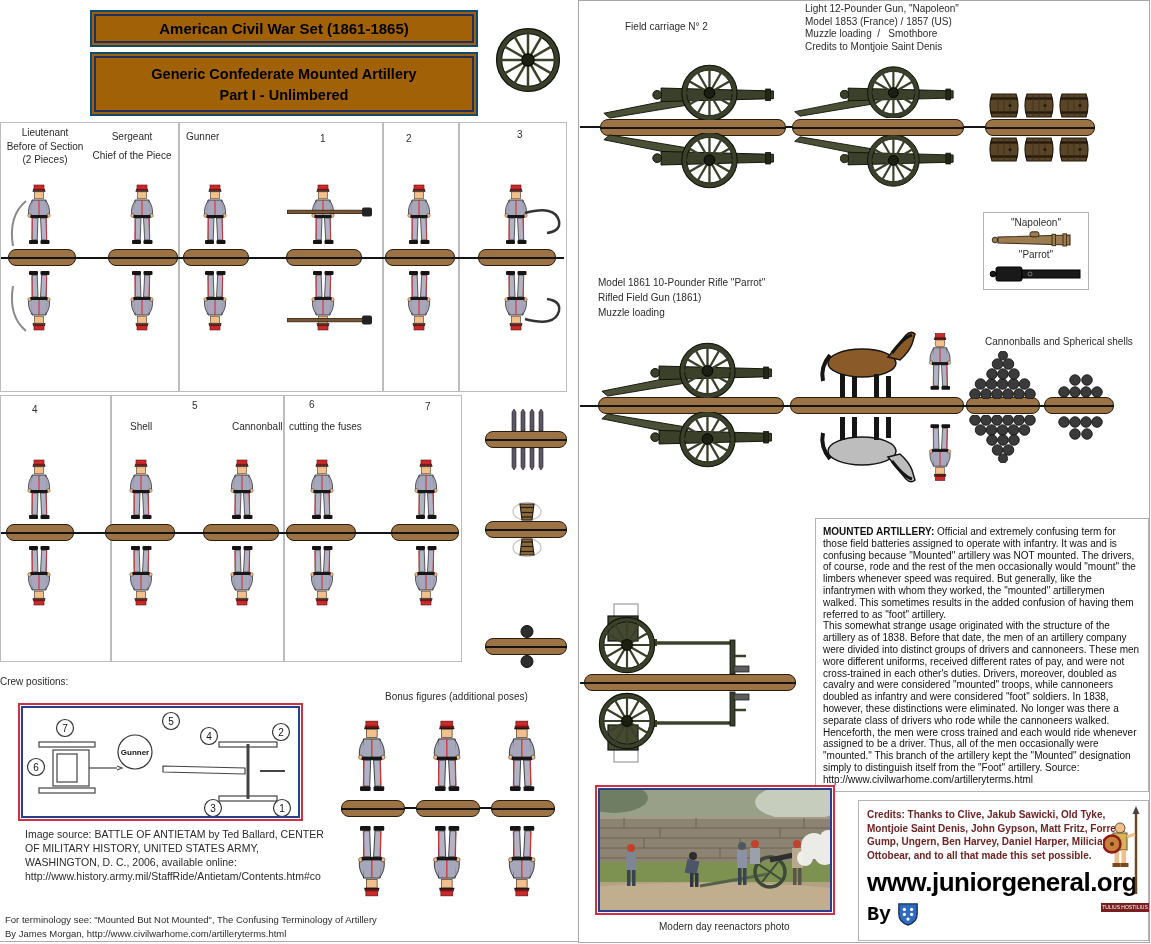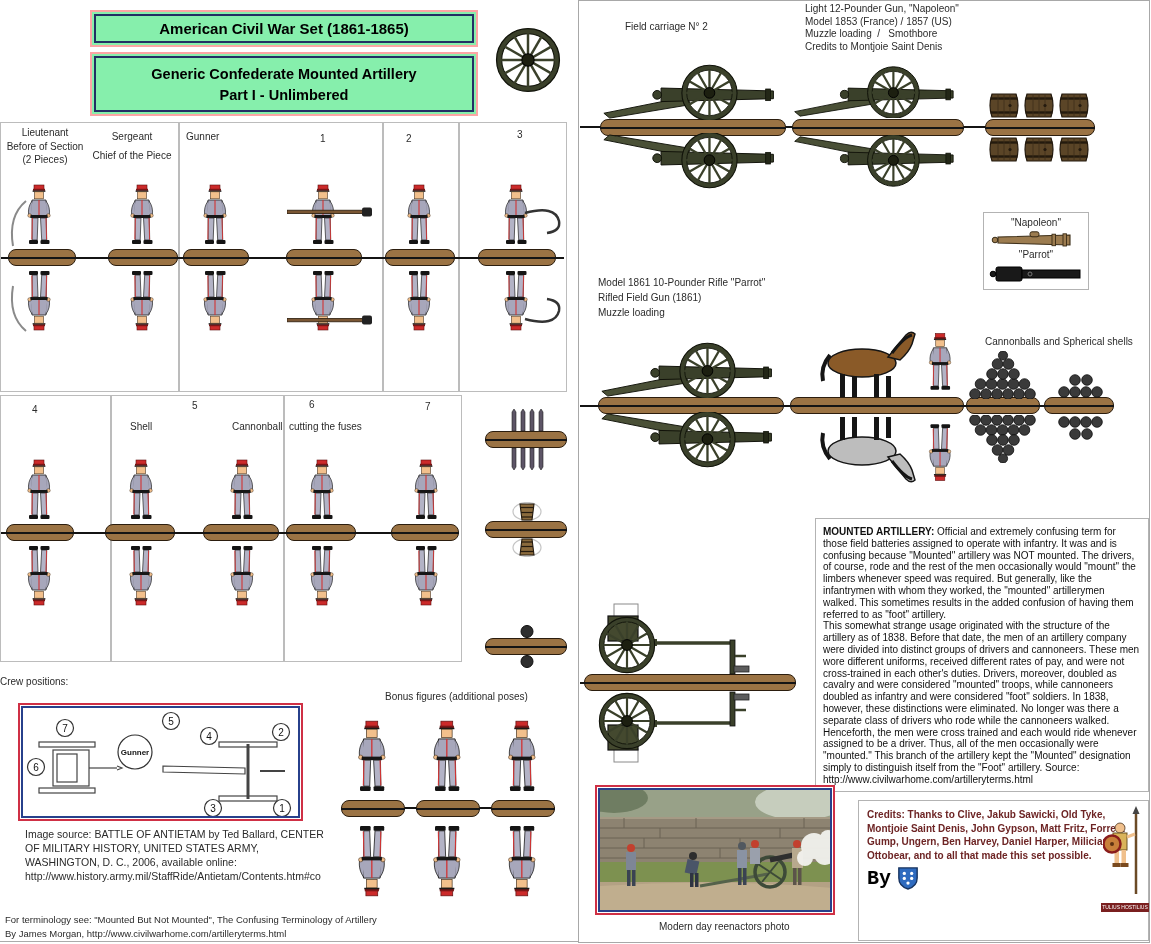--- a/index.html
+++ b/index.html
@@ -10,21 +10,21 @@
   .pre{white-space:pre;}
   .ctr{text-align:center;}
   .cell{position:absolute;border:1px solid #bcbcbc;background:transparent;}
   .fold{position:absolute;height:2px;background:#141414;}
   .base{position:absolute;height:17px;background:#9b7344;border:1.5px solid #2b1d0e;
         border-radius:8px;box-sizing:border-box;}
   .base:after{content:"";position:absolute;left:-1px;right:-1px;top:50%;height:2px;
         margin-top:-1px;background:#141414;}
   .fig{position:absolute;}
   .mir{transform:scaleY(-1);}
-  .tbox{position:absolute;border:2px solid #fca5a5;background:#86efac;padding:2px;box-sizing:border-box;}
+  .tbox{position:absolute;border:2px solid #0c4a6e;background:#a16207;padding:2px;box-sizing:border-box;}
   .tbox-in{border:2px solid #232e63;width:100%;height:100%;box-sizing:border-box;
         display:flex;flex-direction:column;justify-content:center;align-items:center;
         font-weight:bold;color:#000;}
   .redblue{position:absolute;border:2px solid #cf3045;background:#fff;padding:1px;box-sizing:border-box;}
   .redblue-in{border:2px solid #27408b;width:100%;height:100%;box-sizing:border-box;position:relative;overflow:hidden;}
   .gbox{position:absolute;border:1px solid #b3b3b3;background:#fff;box-sizing:border-box;}
   .matext{font-size:10px;line-height:11.8px;color:#101010;}
   .ma-lead{font-weight:bold;}
   .credits-par{font-size:10px;line-height:13.5px;font-weight:bold;color:#6d2424;}
   .site{font-size:26px;font-weight:bold;color:#000;letter-spacing:-0.5px;}
@@ -659,20 +659,21 @@
             <circle cx="205" cy="68" r="8"></circle>
             <circle cx="228" cy="48" r="8"></circle>
         </g>
       </svg>
     </div>
   </div>
   <div class="lbl" style="left:659px;top:921px;">Modern day reenactors photo</div>
 
   <div class="gbox" style="left:858px;top:800px;width:291px;height:141px;padding:7px 8px;">
     <div class="credits-par" style="width:276px;">Credits: Thanks to Clive, Jakub Sawicki, Old Tyke, Montjoie Saint Denis, John Gypson, Matt Fritz, Forrest Gump, Ungern, Ben Harvey, Daniel Harper, Miliciano, Ottobear, and to all that made this set possible.</div>
+    <div class="site" style="margin-top:5px;">www.juniorgeneral.org</div>
     <div class="byline" style="margin-top:4px;">
       <span>By</span>
       <svg width="22" height="24" viewBox="0 0 24 26">
           <use href="#sym-shield-logo"></use>
         </svg>
     </div>
   </div>
   <svg class="fig" style="left:1103px;top:806px;" width="44" height="96" viewBox="0 0 44 96">
       <use href="#sym-mascot"></use>
     </svg>

